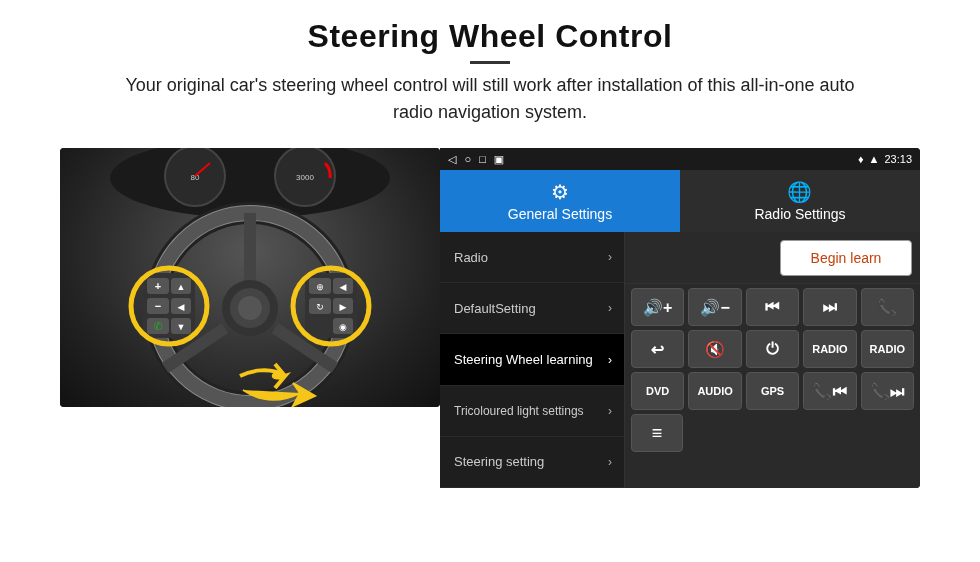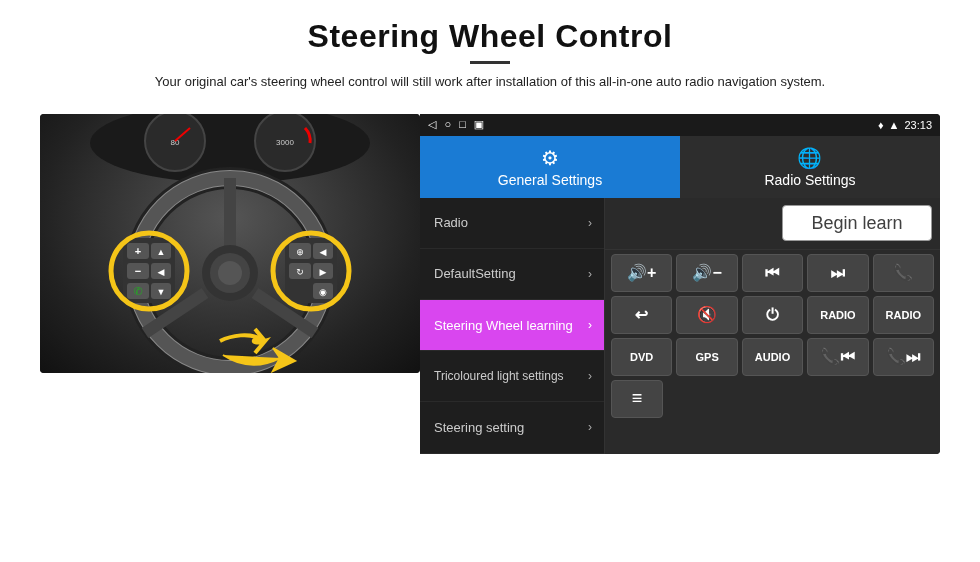--- a/index.html
+++ b/index.html
@@ -10,21 +10,21 @@
       background: #fff;
       overflow: hidden;
     }
 
     .page-wrapper {
       width: 980px;
       height: 562px;
       display: flex;
       flex-direction: column;
       align-items: center;
-      padding: 18px 40px 10px;
+      padding: 18px 60px 10px;
     }
 
     .title-section {
       text-align: center;
       margin-bottom: 8px;
     }
 
     .main-title {
       font-size: 32px;
       font-weight: 900;
@@ -33,21 +33,21 @@
     }
 
     .title-divider {
       width: 40px;
       height: 3px;
       background: #333;
       margin: 6px auto 8px;
     }
 
     .subtitle {
-      font-size: 13px;
+      font-size: 18px;
       color: #222;
       text-align: center;
       line-height: 1.5;
       max-width: 760px;
       margin-bottom: 14px;
     }
 
     .content-area {
       display: flex;
       width: 100%;
@@ -166,21 +166,21 @@
       justify-content: space-between;
       padding: 0 12px 0 14px;
       height: 52px;
       color: #ccc;
       font-size: 13px;
       cursor: pointer;
       border-bottom: 1px solid #2a2a2a;
     }
 
     .menu-item.active {
-      background: #d946ef;
+      background: #000000;
       color: #fff;
     }
 
     .menu-chevron {
       color: #aaa;
       font-size: 12px;
     }
 
     .menu-item.active .menu-chevron {
       color: #fff;
@@ -201,27 +201,27 @@
       border-bottom: 1px solid #333;
       align-items: center;
     }
 
     .control-empty {
       flex: 1;
       height: 100%;
     }
 
     .begin-learn-btn {
-      width: 150px;
+      width: 132px;
       height: 36px;
       background: #fff;
-      color: #404040;
+      color: #c2410c;
       border: 1px solid #999;
       border-radius: 4px;
-      font-size: 18px;
+      font-size: 14px;
       font-weight: 500;
       cursor: pointer;
       margin-right: 8px;
       display: flex;
       align-items: center;
       justify-content: center;
     }
 
     
     .control-buttons-area {
@@ -439,22 +439,22 @@
             <div class="btn-row">
               <button class="ctrl-btn icon-btn">↩</button>
               <button class="ctrl-btn icon-btn">🔇</button>
               <button class="ctrl-btn icon-btn">⏻</button>
               <button class="ctrl-btn ctrl-btn-small">RADIO</button>
               <button class="ctrl-btn ctrl-btn-small">RADIO</button>
             </div>
 
             <div class="btn-row">
               <button class="ctrl-btn ctrl-btn-small">DVD</button>
+              <button class="ctrl-btn ctrl-btn-small">AUDIO</button>
               <button class="ctrl-btn ctrl-btn-small">GPS</button>
-              <button class="ctrl-btn ctrl-btn-small">AUDIO</button>
               <button class="ctrl-btn icon-btn">📞⏮</button>
               <button class="ctrl-btn icon-btn">📞⏭</button>
             </div>
 
             <div class="btn-row">
               <button class="whitelist-icon-btn">≡</button>
             </div>
           </div>
         </div>
       </div>

